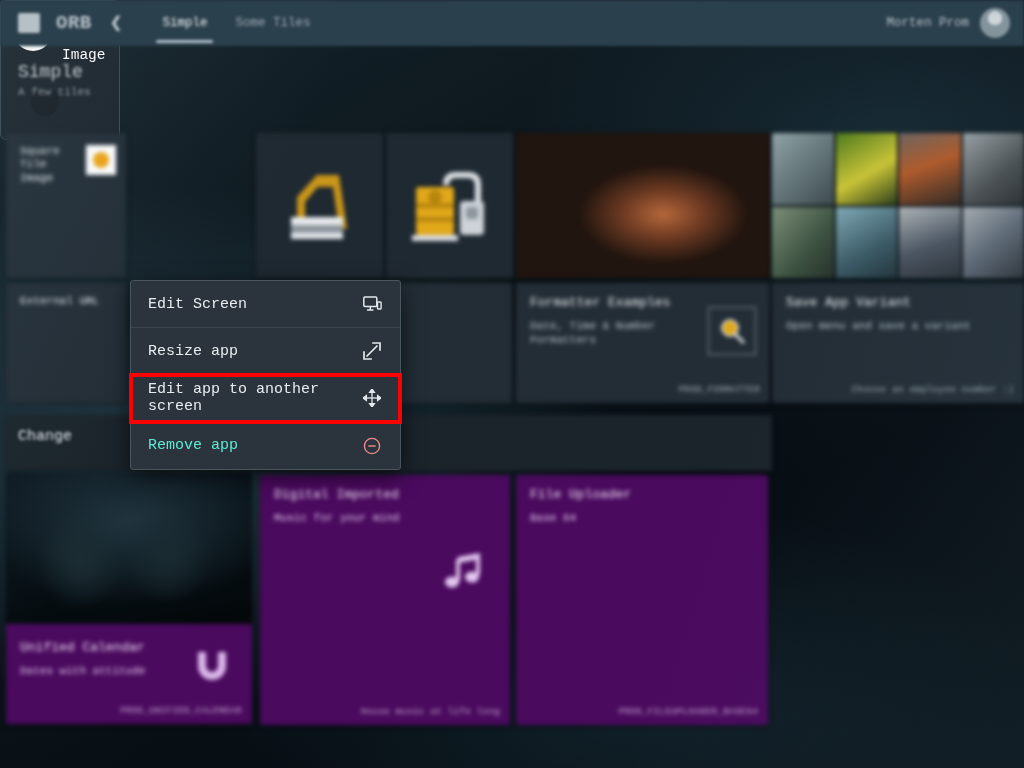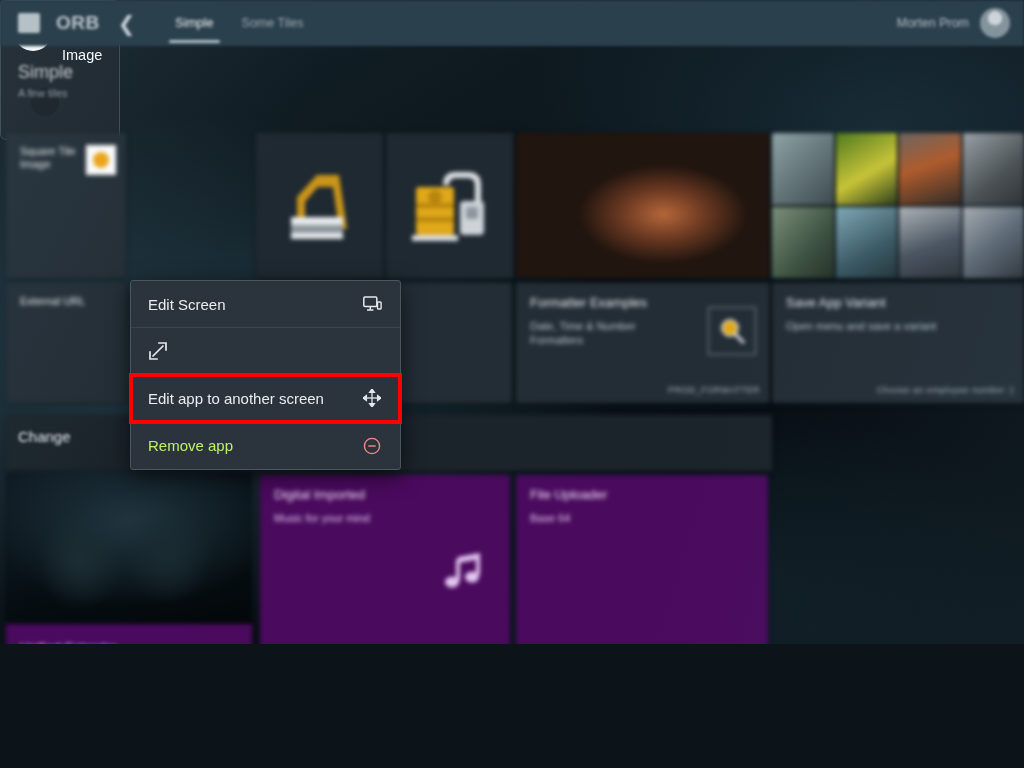--- a/index.html
+++ b/index.html
@@ -9,27 +9,28 @@
     height: 768px;
     overflow: hidden;
     font-family: "Liberation Sans", sans-serif;
     background: #0d1419;
   }
 
   
   #app {
     position: relative;
     width: 1024px;
-    height: 644px;
+    height: 768px;
     background:
       radial-gradient(ellipse 700px 420px at 18% 58%, rgba(52,86,100,0.55), rgba(0,0,0,0) 62%),
       radial-gradient(ellipse 560px 340px at 86% 20%, rgba(40,72,88,0.45), rgba(0,0,0,0) 65%),
       radial-gradient(ellipse 620px 300px at 62% 92%, rgba(30,58,72,0.40), rgba(0,0,0,0) 68%),
       linear-gradient(150deg, #16242c 0%, #0c161c 38%, #060d12 70%, #0a141a 100%);
     overflow: hidden;
+    font-family: Liberation Mono, monospace;
   }
   #app::after{
     content:"";
     position:absolute; inset:0;
     background:
       linear-gradient(118deg, rgba(120,160,175,0.10) 0%, rgba(0,0,0,0) 26%),
       linear-gradient(287deg, rgba(110,150,170,0.07) 0%, rgba(0,0,0,0) 32%);
     pointer-events:none;
   }
 
@@ -183,21 +184,21 @@
     height: 47px;
     padding: 0 18px 0 17px;
     color: #e8edf1;
     font-size: 15px;
     border-bottom: 1px solid #3a444c;
     cursor: default;
   }
   .ctx-item:last-child { border-bottom: none; }
   .ctx-item .ctx-label { flex: 1; }
   .ctx-item .ctx-icon { width: 20px; height: 20px; display:flex; align-items:center; justify-content:center; }
-  .ctx-item.danger { color: #bef264; }
+  .ctx-item.danger { color: #5eead4; }
   .ctx-item.highlight {
     outline: 4px solid #ff0000;
     outline-offset: -2px;
     z-index: 3;
   }
 
   
   .tiny { font-size: 11px; }
 </style>
 </head>
@@ -370,20 +371,21 @@
         <svg class="svg-ico" width="19" height="17" viewBox="0 0 19 17">
           <rect x="0.8" y="1" width="13" height="9.5" rx="1.2" fill="none" stroke="#e3e9ed" stroke-width="1.5"></rect>
           <line x1="4" y1="14" x2="10.5" y2="14" stroke="#e3e9ed" stroke-width="1.5"></line>
           <line x1="7.3" y1="10.5" x2="7.3" y2="14" stroke="#e3e9ed" stroke-width="1.5"></line>
           <rect x="14.5" y="6" width="3.6" height="7" rx="0.8" fill="none" stroke="#e3e9ed" stroke-width="1.4"></rect>
         </svg>
       </span>
     </div>
 
     <div class="ctx-item">
+      <span class="ctx-label">Resize app</span>
       <span class="ctx-icon">
         <svg class="svg-ico" width="18" height="18" viewBox="0 0 18 18">
           <path d="M10 1 h7 v7" fill="none" stroke="#e3e9ed" stroke-width="1.7" stroke-linecap="square"></path>
           <path d="M8 17 H1 v-7" fill="none" stroke="#e3e9ed" stroke-width="1.7" stroke-linecap="square"></path>
           <line x1="3.5" y1="14.5" x2="14.5" y2="3.5" stroke="#e3e9ed" stroke-width="1.7"></line>
         </svg>
       </span>
     </div>
 
     <div class="ctx-item highlight">

